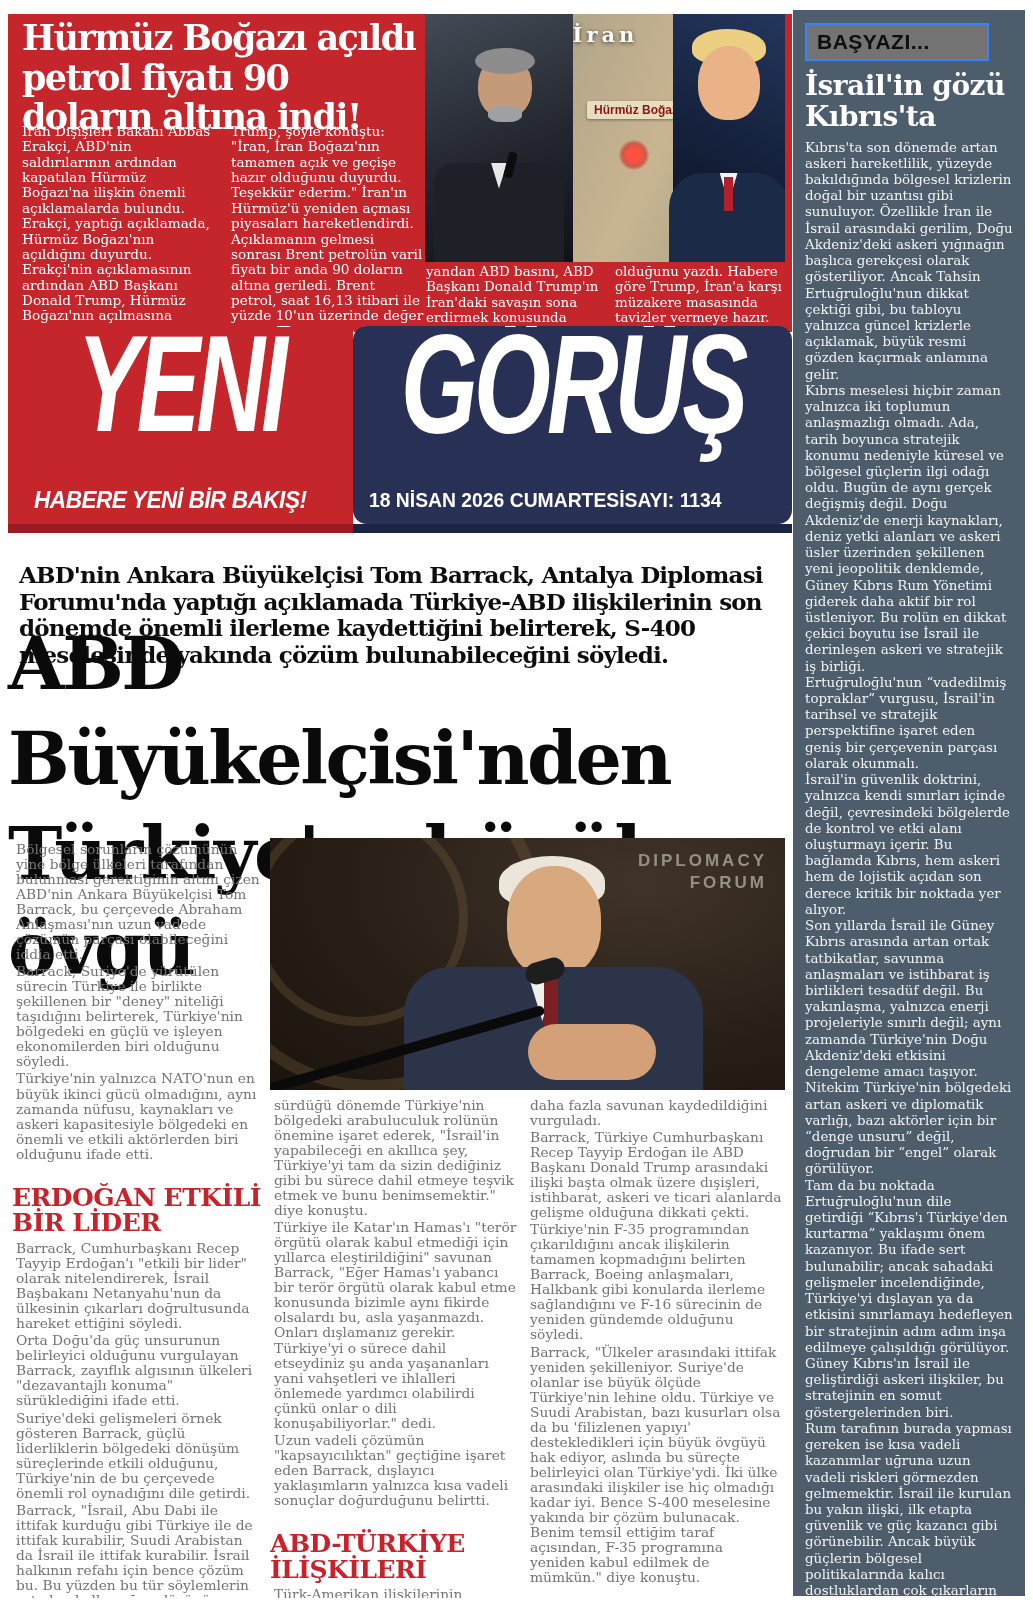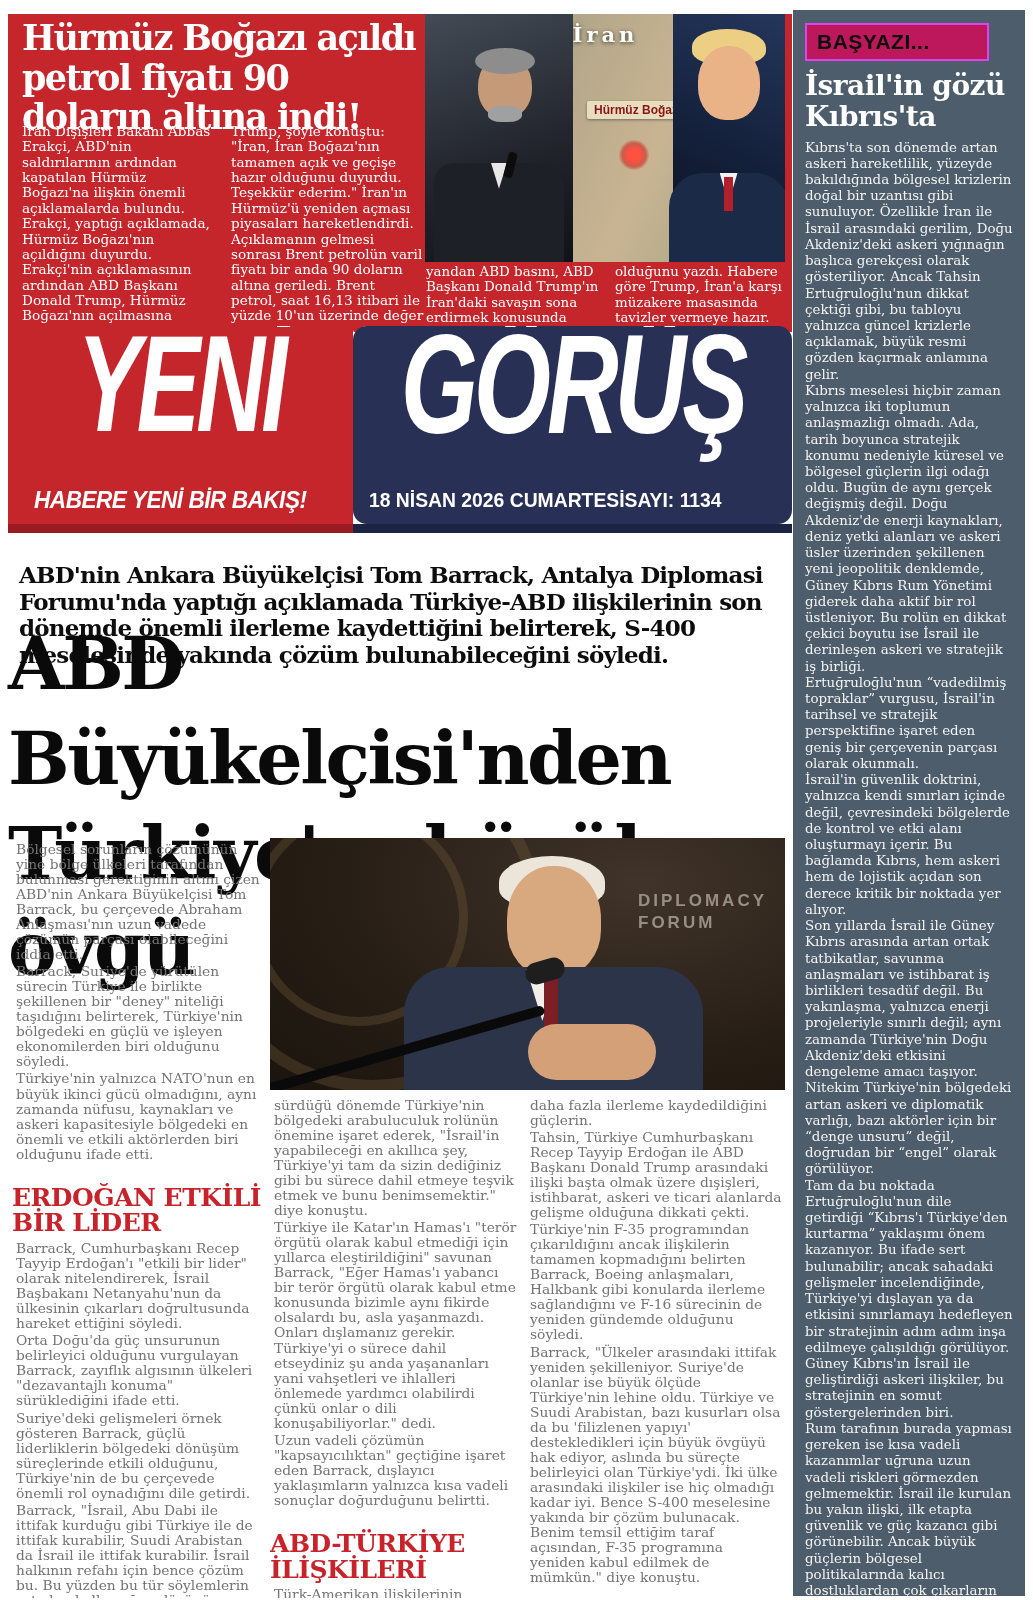--- a/index.html
+++ b/index.html
@@ -76,22 +76,22 @@
         font:700 23px/1.16 "DejaVu Serif",serif;letter-spacing:-0.8px;}
   .bighead{position:absolute;left:8px;top:616px;width:782px;margin:0;color:#0a0a0a;
         font:700 73px/1.3 "DejaVu Serif",serif;letter-spacing:-2.5px;}
   .bighead span{display:block;}
 
   .photo-main{position:absolute;left:270px;top:838px;width:515px;height:252px;overflow:hidden;
         background:radial-gradient(130% 150% at 72% 18%,#41342a 0%,#271e15 45%,#130e09 100%);}
   .arc{position:absolute;border:12px solid rgba(125,98,62,.30);border-radius:50%;}
   .arc1{left:-70px;top:-90px;width:320px;height:320px;}
   .arc2{left:-20px;top:-30px;width:200px;height:200px;border-width:9px;}
-  .pm-text{position:absolute;right:18px;top:12px;color:#a29a8e;opacity:.9;
-        font:700 17px/1.3 "Liberation Sans",sans-serif;letter-spacing:3px;margin-top:40px;}
+  .pm-text{position:absolute;right:18px;top:12px;text-align:right;color:#a29a8e;opacity:.9;
+        font:700 17px/1.3 "Liberation Sans",sans-serif;letter-spacing:3px;}
   .m-hair{position:absolute;left:44.5%;top:7%;width:106px;height:52px;border-radius:55% 55% 40% 40%;
         background:#ece6da;}
   .m-head{position:absolute;left:46%;top:11%;width:94px;height:110px;border-radius:48% 48% 42% 42%;
         background:#d8a87f;}
   .m-suit{position:absolute;left:26%;bottom:-8px;width:58%;height:52%;background:#2b3448;
         border-radius:46px 46px 0 0;}
   .m-suit:before{content:"";position:absolute;left:41%;top:2px;width:32px;height:52px;background:#f1efe9;
         clip-path:polygon(0 0,100% 0,50% 100%);}
   .m-suit:after{content:"";position:absolute;left:47%;top:6px;width:14px;height:64px;background:#7c1f24;}
   .m-hands{position:absolute;left:50%;bottom:4%;width:128px;height:56px;border-radius:30px;
@@ -104,21 +104,21 @@
   .col{position:absolute;overflow:hidden;}
   .col p{margin:0 4px 2px;color:#737373;font:400 13.8px/1.09 "DejaVu Serif",serif;}
   .col1{left:12px;top:842px;width:253px;height:756px;}
   .col2{left:270px;top:1098px;width:251px;height:500px;}
   .col3{left:526px;top:1098px;width:260px;height:500px;}
   .subhead{margin:23px 0 5px;color:#c8222a;font:700 25px/1.03 "DejaVu Serif",serif;letter-spacing:-0.5px;}
 
   
   .sidebar{position:absolute;left:793px;top:10px;width:232px;height:1586px;background:#4e5d6b;
         box-sizing:border-box;padding:13px 12px;overflow:hidden;}
-  .kicker{background:#be185d;border:2px solid #d946ef;color:#0e0e0e;width:160px;
+  .kicker{background:#737373;border:2px solid #3b82f6;color:#0e0e0e;width:160px;
         font:700 21px "Liberation Sans",sans-serif;padding:5px 10px;letter-spacing:0.5px;}
   .sb-title{margin:10px 0 7px;color:#fff;font:700 28px/1.1 "DejaVu Serif",serif;letter-spacing:-0.5px;}
   .sidebar p{margin:0;color:#f3f3f3;font:400 13.4px/1.21 "DejaVu Serif",serif;}
 </style>
 </head>
 <body>
 
 <div class="page" data-interactable="false">
 
   <section class="topbox" data-interactable="false">
@@ -201,22 +201,22 @@
 
   <div class="col col2" data-interactable="false">
     <p data-interactable="false">sürdüğü dönemde Türkiye'nin bölgedeki arabuluculuk rolünün önemine işaret ederek, "İsrail'in yapabileceği en akıllıca şey, Türkiye'yi tam da sizin dediğiniz gibi bu sürece dahil etmeye teşvik etmek ve bunu benimsemektir." diye konuştu.</p>
     <p data-interactable="false">Türkiye ile Katar'ın Hamas'ı "terör örgütü olarak kabul etmediği için yıllarca eleştirildiğini" savunan Barrack, "Eğer Hamas'ı yabancı bir terör örgütü olarak kabul etme konusunda bizimle aynı fikirde olsalardı bu, asla yaşanmazdı. Onları dışlamanız gerekir. Türkiye'yi o sürece dahil etseydiniz şu anda yaşananları yani vahşetleri ve ihlalleri önlemede yardımcı olabilirdi çünkü onlar o dili konuşabiliyorlar." dedi.</p>
     <p data-interactable="false">Uzun vadeli çözümün "kapsayıcılıktan" geçtiğine işaret eden Barrack, dışlayıcı yaklaşımların yalnızca kısa vadeli sonuçlar doğurduğunu belirtti.</p>
     <h3 class="subhead" data-interactable="false">ABD-TÜRKİYE İLİŞKİLERİ</h3>
     <p data-interactable="false">Türk-Amerikan ilişkilerinin seyrine ilişkin soruyu yanıtlayan Barrack, son 16 ayda ABD ile Türkiye ilişkilerinde son 15 yıldan</p>
   </div>
 
   <div class="col col3" data-interactable="false">
-    <p data-interactable="false">daha fazla ilerleme kaydedildiğini güçlerin.</p>
-    <p data-interactable="false">Tahsin, Türkiye Cumhurbaşkanı Recep Tayyip Erdoğan ile ABD Başkanı Donald Trump arasındaki ilişki başta olmak üzere dışişleri, istihbarat, askeri ve ticari alanlarda gelişme olduğuna dikkati çekti.</p>
+    <p data-interactable="false">daha fazla savunan kaydedildiğini vurguladı.</p>
+    <p data-interactable="false">Barrack, Türkiye Cumhurbaşkanı Recep Tayyip Erdoğan ile ABD Başkanı Donald Trump arasındaki ilişki başta olmak üzere dışişleri, istihbarat, askeri ve ticari alanlarda gelişme olduğuna dikkati çekti.</p>
     <p data-interactable="false">Türkiye'nin F-35 programından çıkarıldığını ancak ilişkilerin tamamen kopmadığını belirten Barrack, Boeing anlaşmaları, Halkbank gibi konularda ilerleme sağlandığını ve F-16 sürecinin de yeniden gündemde olduğunu söyledi.</p>
     <p data-interactable="false">Barrack, "Ülkeler arasındaki ittifak yeniden şekilleniyor. Suriye'de olanlar ise büyük ölçüde Türkiye'nin lehine oldu. Türkiye ve Suudi Arabistan, bazı kusurları olsa da bu 'filizlenen yapıyı' destekledikleri için büyük övgüyü hak ediyor, aslında bu süreçte belirleyici olan Türkiye'ydi. İki ülke arasındaki ilişkiler ise hiç olmadığı kadar iyi. Bence S-400 meselesine yakında bir çözüm bulunacak. Benim temsil ettiğim taraf açısından, F-35 programına yeniden kabul edilmek de mümkün." diye konuştu.</p>
   </div>
 
   <aside class="sidebar" data-interactable="false">
     <div class="kicker" data-interactable="false">BAŞYAZI...</div>
     <h2 class="sb-title" data-interactable="false">İsrail'in gözü Kıbrıs'ta</h2>
     <p data-interactable="false">Kıbrıs'ta son dönemde artan askeri hareketlilik, yüzeyde bakıldığında bölgesel krizlerin doğal bir uzantısı gibi sunuluyor. Özellikle İran ile İsrail arasındaki gerilim, Doğu Akdeniz'deki askeri yığınağın başlıca gerekçesi olarak gösteriliyor. Ancak Tahsin Ertuğruloğlu'nun dikkat çektiği gibi, bu tabloyu yalnızca güncel krizlerle açıklamak, büyük resmi gözden kaçırmak anlamına gelir.</p>
     <p data-interactable="false">Kıbrıs meselesi hiçbir zaman yalnızca iki toplumun anlaşmazlığı olmadı. Ada, tarih boyunca stratejik konumu nedeniyle küresel ve bölgesel güçlerin ilgi odağı oldu. Bugün de aynı gerçek değişmiş değil. Doğu Akdeniz'de enerji kaynakları, deniz yetki alanları ve askeri üsler üzerinden şekillenen yeni jeopolitik denklemde, Güney Kıbrıs Rum Yönetimi giderek daha aktif bir rol üstleniyor. Bu rolün en dikkat çekici boyutu ise İsrail ile derinleşen askeri ve stratejik iş birliği.</p>
     <p data-interactable="false">Ertuğruloğlu'nun “vadedilmiş topraklar” vurgusu, İsrail'in tarihsel ve stratejik perspektifine işaret eden geniş bir çerçevenin parçası olarak okunmalı.</p>

